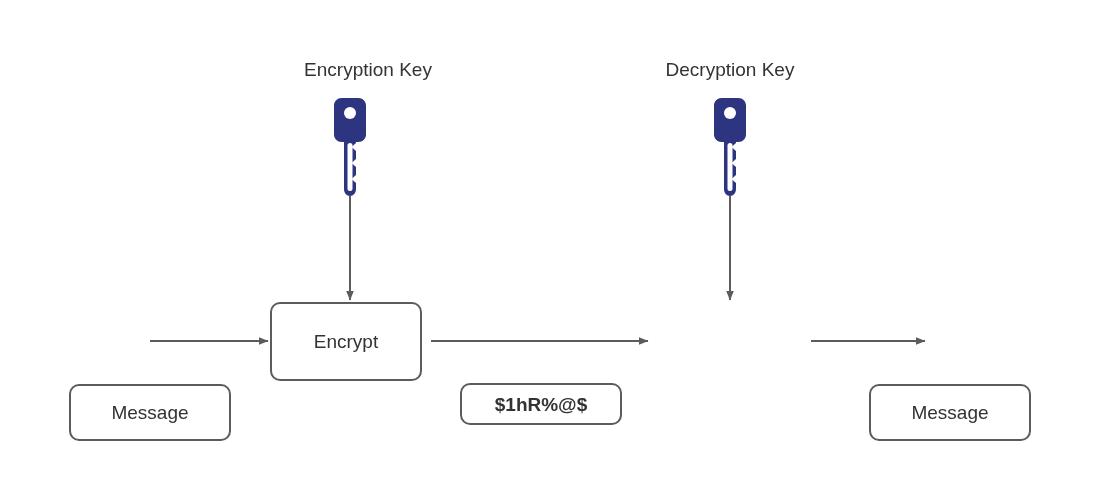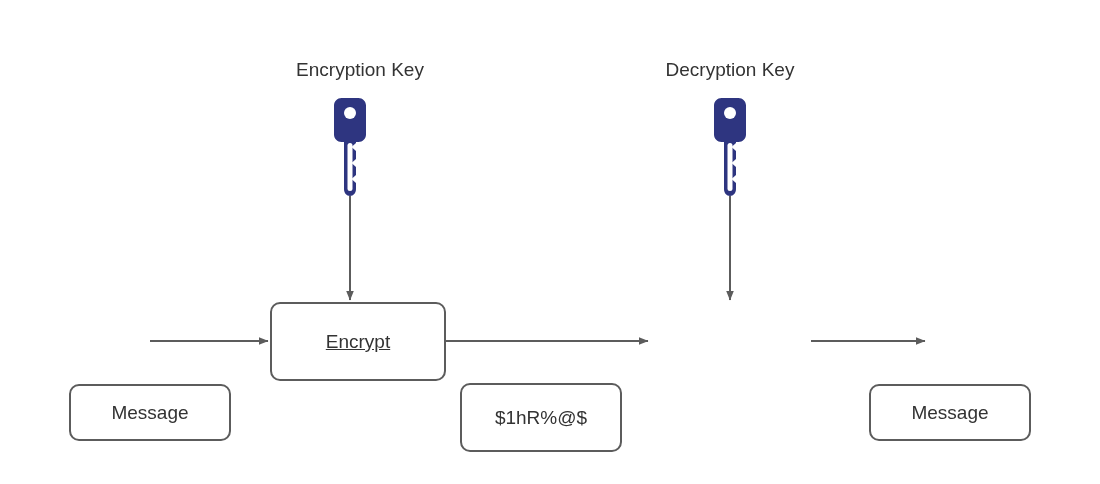--- a/index.html
+++ b/index.html
@@ -86,21 +86,21 @@
 
     <g>
       <line x1="350" y1="196" x2="350" y2="300" stroke="#5c5c5c" stroke-width="2" marker-end="url(#arrowhead)"></line>
     </g>
 
     <g>
       <line x1="730" y1="196" x2="730" y2="300" stroke="#5c5c5c" stroke-width="2" marker-end="url(#arrowhead)"></line>
     </g>
   </svg>
 
-  <div class="caption" style="left:360px; top:60px;text-align:center;">Encryption Key</div>
+  <div class="caption" style="left:368px; top:60px;text-align:center;">Encryption Key</div>
 
   <div class="caption" style="left:730px; top:60px;">Decryption Key</div>
 
   <div class="key-wrap" style="left:320px; top:95px;">
     <svg viewBox="0 0 60 104" xmlns="http://www.w3.org/2000/svg">
       <path d="M38.5,3 H21.5 C17.4,3 14,6.4 14,10.5 V39.5 C14,43.6 17.4,47 21.5,47
                H24 V94 C24,98 26.6,101 30,101 C33.4,101 36,98 36,94 V88
                L31.5,84 L36,80 V72 L31.5,68 L36,64 V56 L31.5,52 L36,48 V47
                H38.5 C42.6,47 46,43.6 46,39.5 V10.5 C46,6.4 42.6,3 38.5,3 Z" fill="#2e3580"></path>
       <circle cx="30" cy="18" r="6" fill="#ffffff"></circle>
@@ -112,22 +112,22 @@
     <svg viewBox="0 0 60 104" xmlns="http://www.w3.org/2000/svg">
       <path d="M38.5,3 H21.5 C17.4,3 14,6.4 14,10.5 V39.5 C14,43.6 17.4,47 21.5,47
                H24 V94 C24,98 26.6,101 30,101 C33.4,101 36,98 36,94 V88
                L31.5,84 L36,80 V72 L31.5,68 L36,64 V56 L31.5,52 L36,48 V47
                H38.5 C42.6,47 46,43.6 46,39.5 V10.5 C46,6.4 42.6,3 38.5,3 Z" fill="#2e3580"></path>
       <circle cx="30" cy="18" r="6" fill="#ffffff"></circle>
       <rect x="27.5" y="48" width="5" height="48" rx="2.5" fill="#ffffff"></rect>
     </svg>
   </div>
 
-  <div class="node" style="left:270px; top:302px; width:176px; height:79px;text-decoration:underline;">Encrypt</div>
+  <div class="node" style="left:270px; top:302px; width:152px; height:79px;">Encrypt</div>
 
 
   <div class="node" style="left:69px; top:384px; width:162px; height:57px;">Message</div>
 
-  <div class="node" style="left:460px; top:383px; width:162px; height:69px;">$1hR%@$</div>
+  <div class="node" style="left:460px; top:383px; width:162px; height:42px;font-weight:bold;">$1hR%@$</div>
 
   <div class="node" style="left:869px; top:384px; width:162px; height:57px;">Message</div>
 
 </div>
 
 </body></html>

